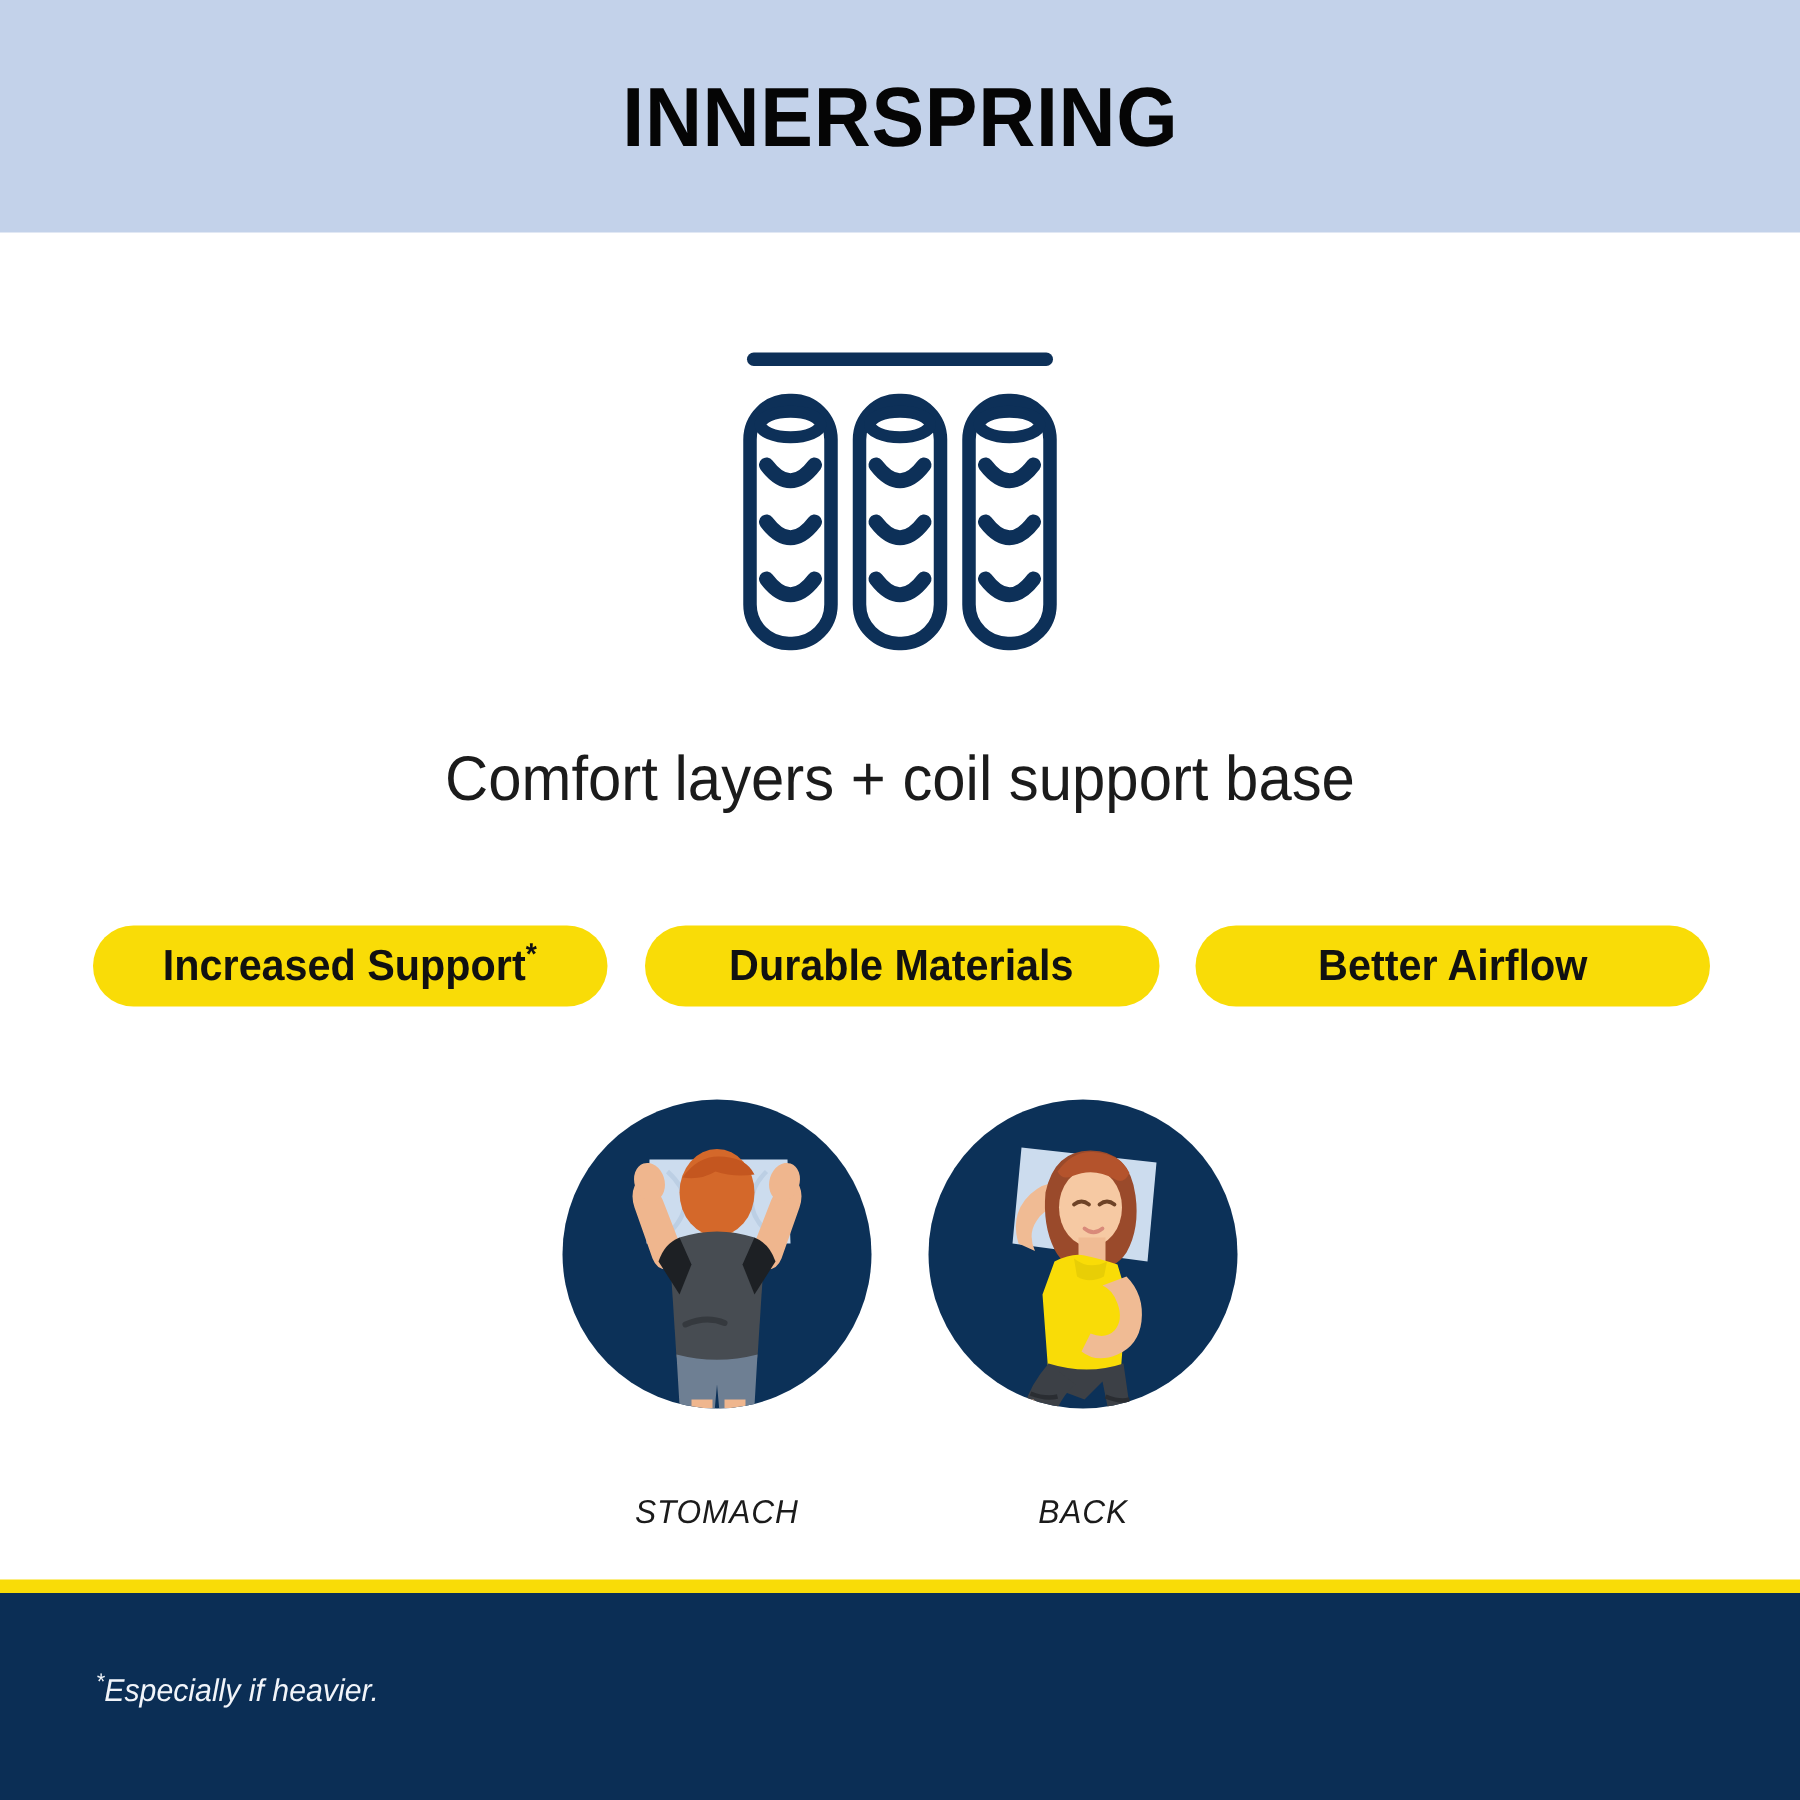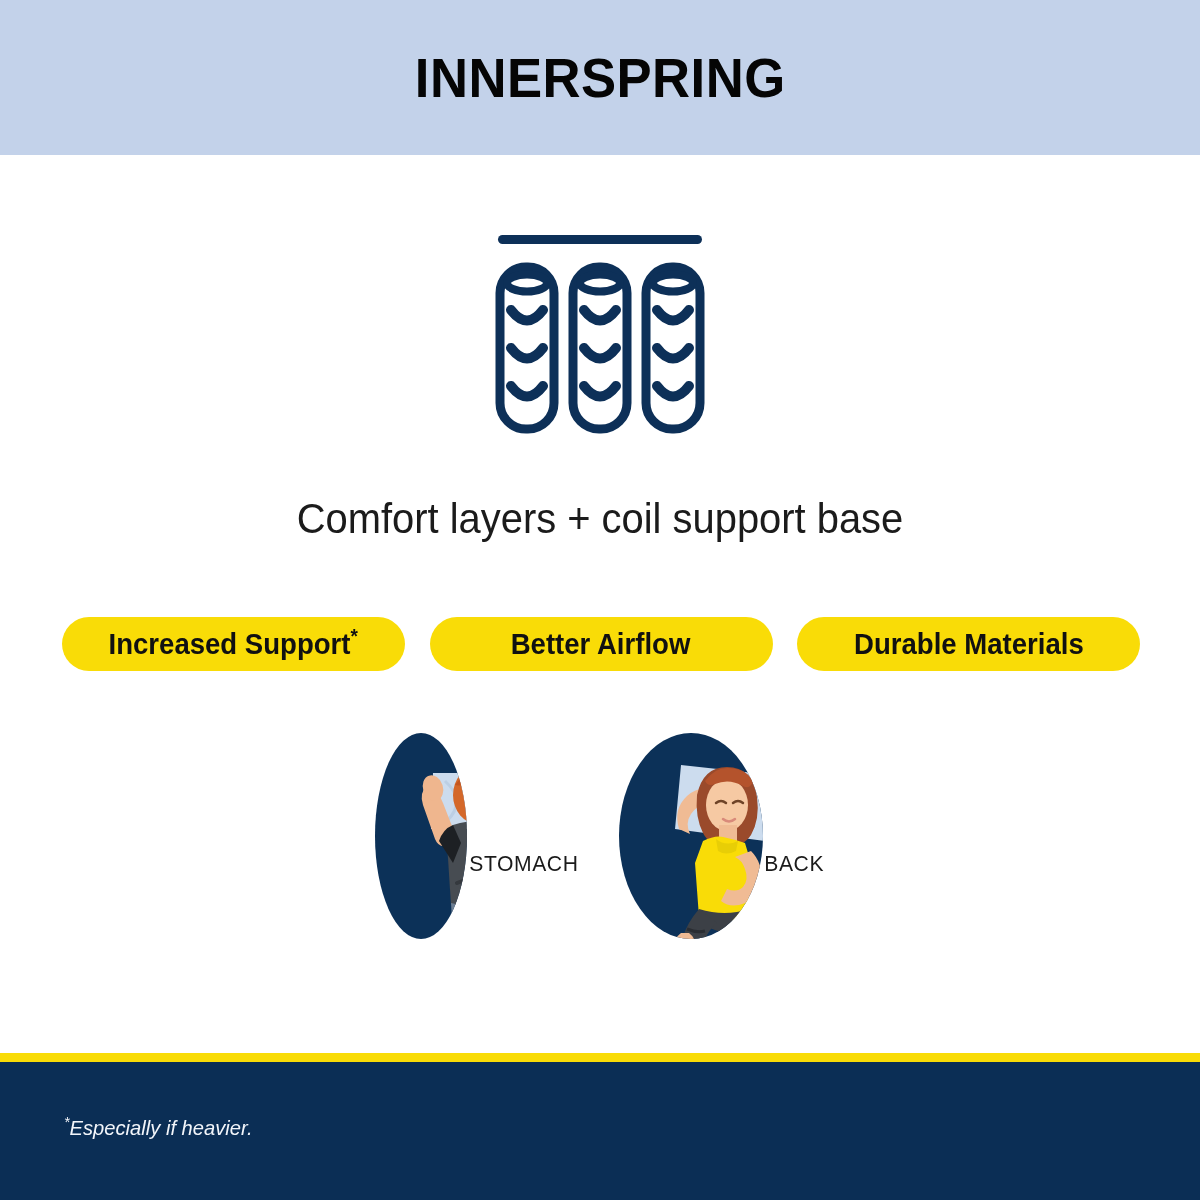--- a/index.html
+++ b/index.html
@@ -109,21 +109,23 @@
     left: 0;
     top: 733px;
     width: 1200px;
     display: flex;
     justify-content: center;
     gap: 38px;
   }
   .position-card {
     width: 206px;
     display: flex;
+    flex-direction: column;
     align-items: center;
+    font-style: italic;
   }
   .position-circle {
     width: 206px;
     height: 206px;
     border-radius: 50%;
     background: #0c3158;
     overflow: hidden;
     position: relative;
   }
   .position-label {
@@ -220,25 +222,25 @@
 
   <div class="subtitle">Comfort layers + coil support base</div>
 
   <div class="pill-row">
 
     <div class="pill">
       <div class="pill-label"><span>Increased Support</span><span class="star">*</span></div>
     </div>
 
     <div class="pill">
+      <div class="pill-label"><span>Durable Materials</span><span class="star"></span></div>
+    </div>
+
+    <div class="pill">
       <div class="pill-label"><span>Better Airflow</span><span class="star"></span></div>
-    </div>
-
-    <div class="pill">
-      <div class="pill-label"><span>Durable Materials</span><span class="star"></span></div>
     </div>
 
   </div>
 
   <div class="positions">
 
     <div class="position-card">
       <div class="position-circle">
         <svg width="206" height="206" viewBox="0 0 206 206">
 

